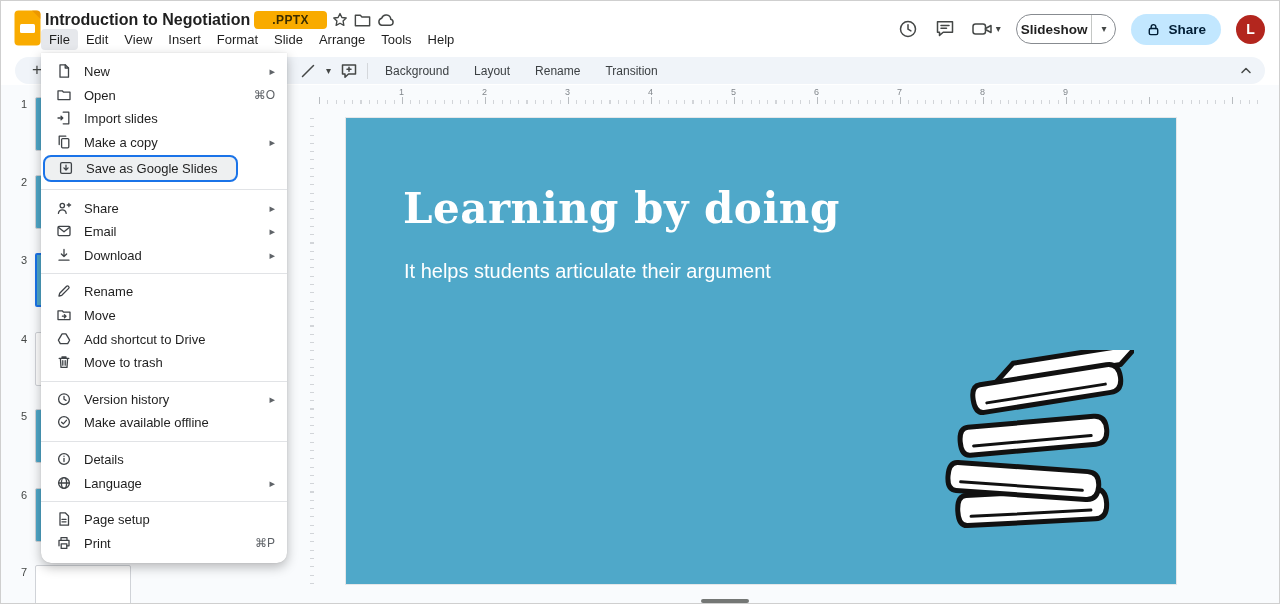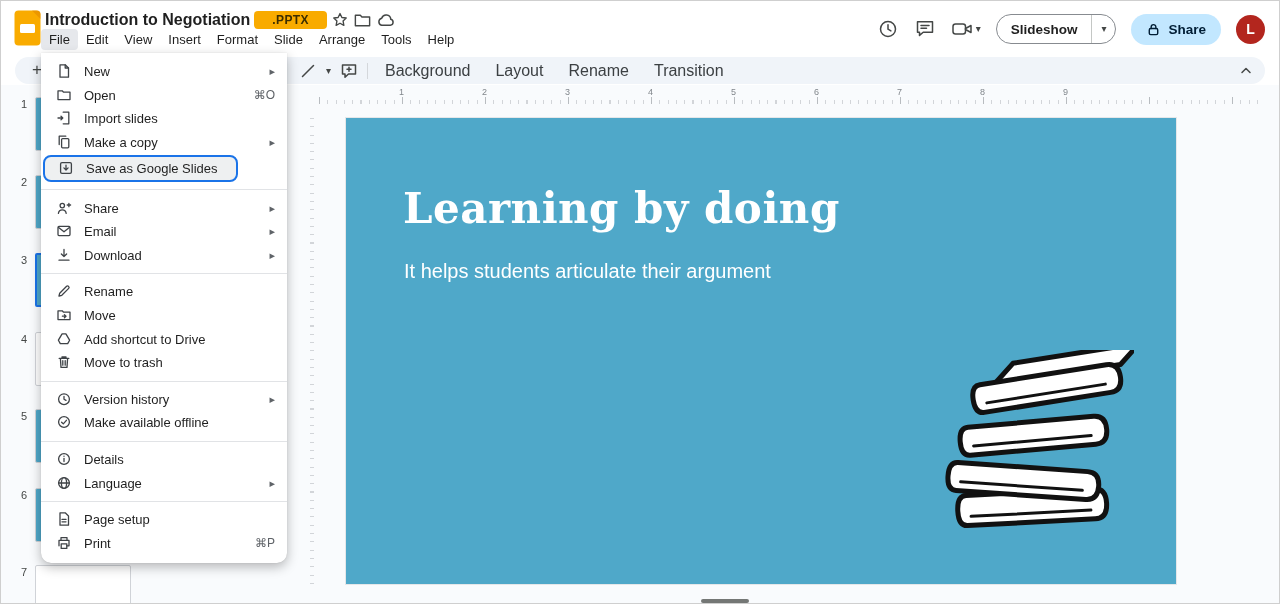--- a/index.html
+++ b/index.html
@@ -21,32 +21,32 @@
   .doc-title { font-size:16px; font-weight:700; color:#1f1f1f; white-space:nowrap; }
   .badge { background:#F9AB00; color:#3d2e00; font-size:12px; font-weight:700; padding:2px 18px; border-radius:4px; letter-spacing:.4px; }
   .menu-row { position:absolute; left:40px; top:28px; display:flex; font-size:13px; color:#1f1f1f; }
   .menu-row .mni { padding:3px 8px; border-radius:4px; cursor:pointer; }
   .menu-row .mni.open { background:#e6e8ec; }
   .top-actions { position:absolute; right:14px; top:10px; height:36px; display:flex; align-items:center; gap:15px; }
   .ta-ic { width:22px; height:22px; color:#444746; cursor:pointer; }
   .cam-wrap { display:flex; align-items:center; gap:3px; cursor:pointer; }
   .caret { font-size:10px; color:#444746; line-height:1; }
   .ss-pill { display:flex; align-items:stretch; border:1px solid #878b90; border-radius:100px; height:30px; overflow:hidden; background:#fff; cursor:pointer; }
-  .ss-main { display:flex; align-items:center; padding:0 14px; font-size:13.5px; font-weight:700; color:#1f1f1f; }
+  .ss-main { display:flex; align-items:center; padding:0 4px; font-size:13.5px; font-weight:700; color:#1f1f1f; }
   .ss-div { width:1px; background:#c4c7c5; }
   .ss-caret { display:flex; align-items:center; padding:0 9px; }
   .share-pill { display:flex; align-items:center; gap:7px; background:#c2e7ff; border-radius:100px; height:31px; padding:0 15px; color:#001d35; font-size:13.5px; font-weight:700; cursor:pointer; }
   .share-pill .ic svg { stroke:#001d35; }
   .avatar { width:29px; height:29px; border-radius:50%; background:#b3261e; color:#fff; display:flex; align-items:center; justify-content:center; font-size:14px; font-weight:700; cursor:pointer; }
 
   
   .toolbar { position:absolute; left:14px; right:14px; top:56px; height:27px; background:#f0f4f9; border-radius:14px; }
   .tb-plus { position:absolute; left:12px; top:3px; width:20px; height:20px; display:flex; align-items:center; justify-content:center; font-size:17px; color:#444746; cursor:pointer; }
   .tb-group { position:absolute; left:284px; top:0; height:100%; display:flex; align-items:center; gap:9px; }
-  .tb-btn { font-size:16px; color:#3c4043; padding:3px 8px; border-radius:4px; cursor:pointer; white-space:nowrap; }
+  .tb-btn { font-size:12px; color:#3c4043; padding:3px 8px; border-radius:4px; cursor:pointer; white-space:nowrap; }
   .tb-divider { width:1px; height:16px; background:#d4d7db; }
   .tb-ic18 { width:18px; height:18px; color:#444746; cursor:pointer; }
   .tb-collapse { position:absolute; right:10px; top:4px; width:18px; height:18px; color:#444746; cursor:pointer; }
 
   
   .workarea { position:absolute; left:0; top:84px; width:1280px; height:520px; background:#f9fbfd; }
 
   
   .ruler-h { position:absolute; left:318px; top:4px; width:944px; height:15px;
     background-image:

